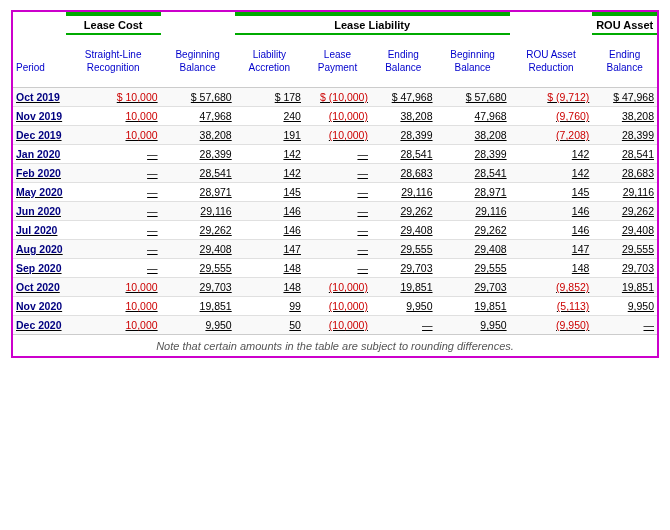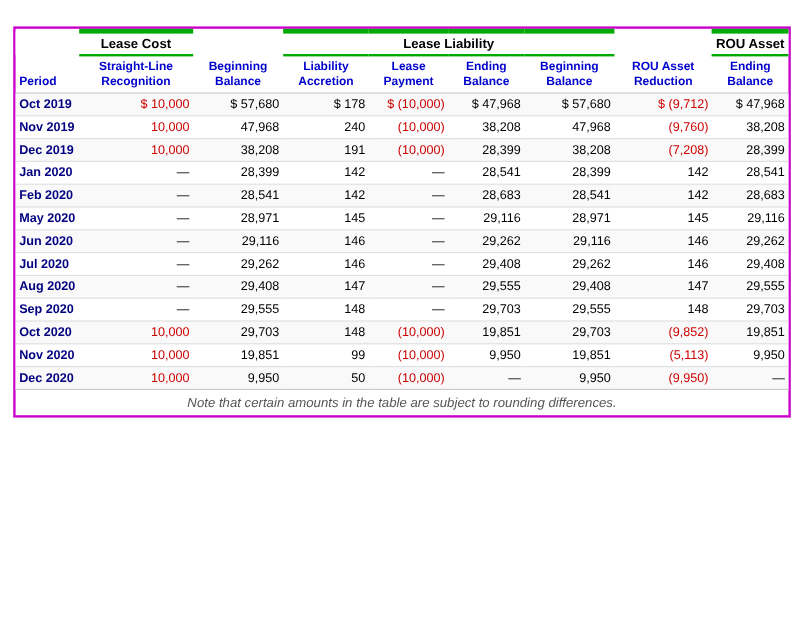--- a/index.html
+++ b/index.html
@@ -7,21 +7,21 @@
       font-family: Arial, sans-serif;
       font-size: 11px;
       background: #fff;
       width: 670px;
       min-height: 530px;
       padding: 10px;
     }
     .outer-border {
       border: 2px solid #cc00cc;
       width: 648px;
-      margin: 12px auto;
+      margin: 0 auto;
     }
     table {
       width: 100%;
       border-collapse: collapse;
     }
     .section-header th {
       background: #fff;
       text-align: center;
       font-weight: bold;
       font-size: 11px;
@@ -33,33 +33,34 @@
       border-top: 4px solid #00aa00;
     }
     .section-header th.lease-liability {
       border-top: 4px solid #00aa00;
     }
     .section-header th.rou-asset {
       border-top: 4px solid #00aa00;
     }
     .col-header th {
       color: #0000cc;
-      font-weight: bold;
+      font-weight: normal;
       font-size: 10px;
       text-align: center;
-      padding: 2px 3px;
+      padding: 13px 3px;
       vertical-align: bottom;
       border-bottom: 1px solid #ccc;
       line-height: 1.3;
     }
     .col-header th.period-col {
       text-align: left;
     }
     tbody tr {
       border-bottom: 1px solid #e0e0e0;
+      text-decoration: underline;
     }
     tbody tr:nth-child(odd) {
       background: #f9f9f9;
     }
     tbody tr:nth-child(even) {
       background: #fff;
     }
     tbody td {
       padding: 3px 3px;
       font-size: 10.5px;

